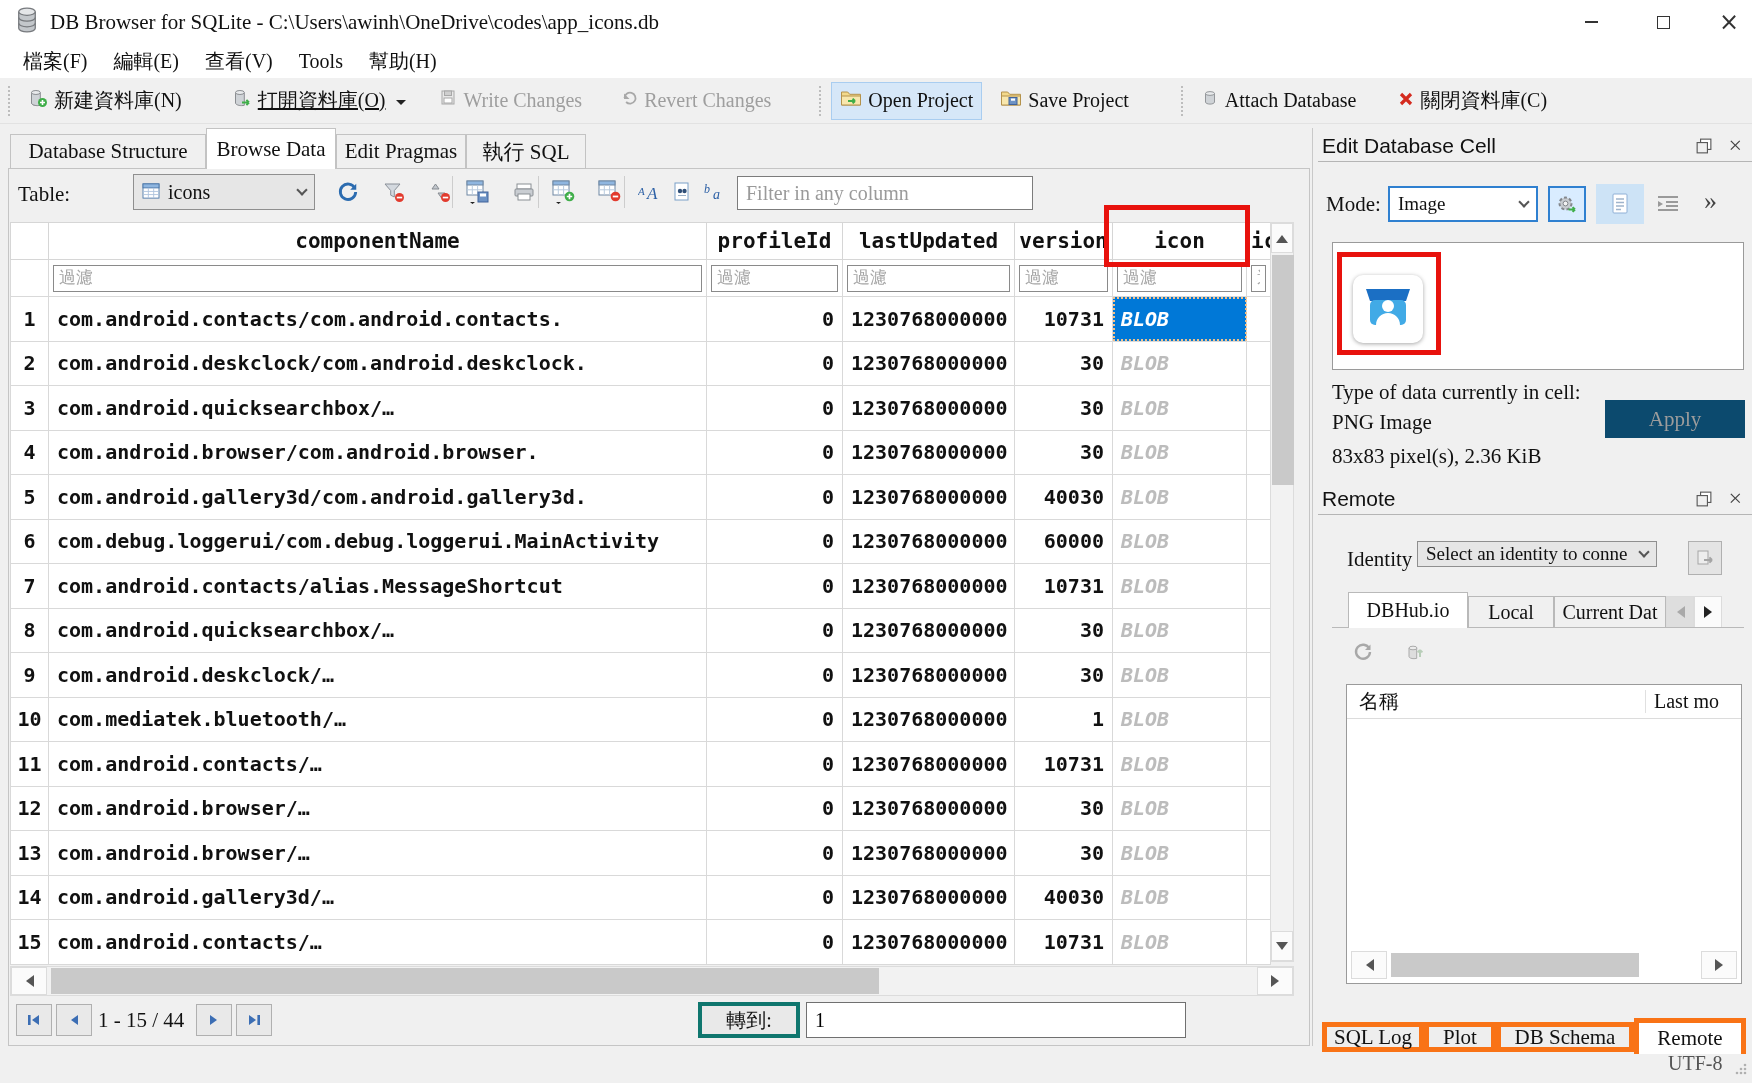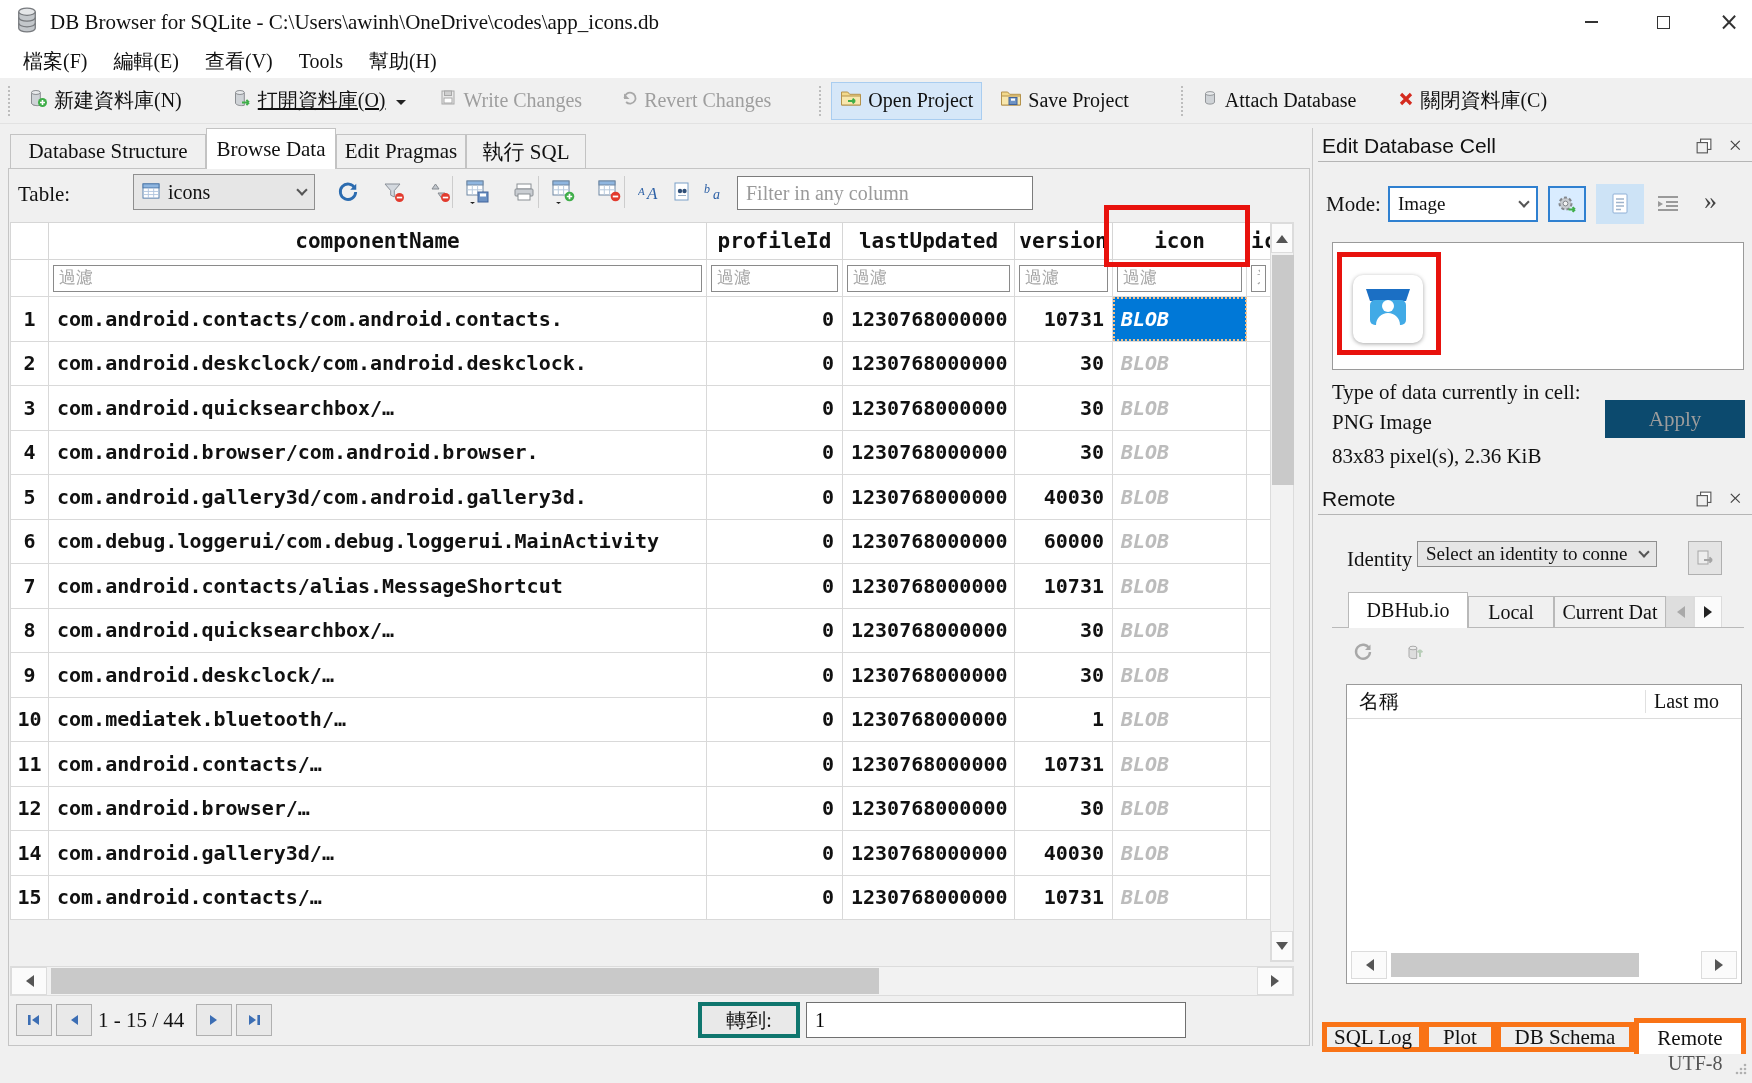--- a/index.html
+++ b/index.html
@@ -469,20 +469,29 @@
       <tr>
         <td class="rowno">12</td>
         <td class="cname">com.android.browser/…</td>
         <td class="num">0</td>
         <td class="num">1230768000000</td>
         <td class="num">30</td>
         <td class="blob">BLOB</td>
         <td class="pcol"></td>
       </tr>
       <tr>
+        <td class="rowno">13</td>
+        <td class="cname">com.android.browser/…</td>
+        <td class="num">0</td>
+        <td class="num">1230768000000</td>
+        <td class="num">30</td>
+        <td class="blob">BLOB</td>
+        <td class="pcol"></td>
+      </tr>
+      <tr>
         <td class="rowno">14</td>
         <td class="cname">com.android.gallery3d/…</td>
         <td class="num">0</td>
         <td class="num">1230768000000</td>
         <td class="num">40030</td>
         <td class="blob">BLOB</td>
         <td class="pcol"></td>
       </tr>
       <tr>
         <td class="rowno">15</td>

